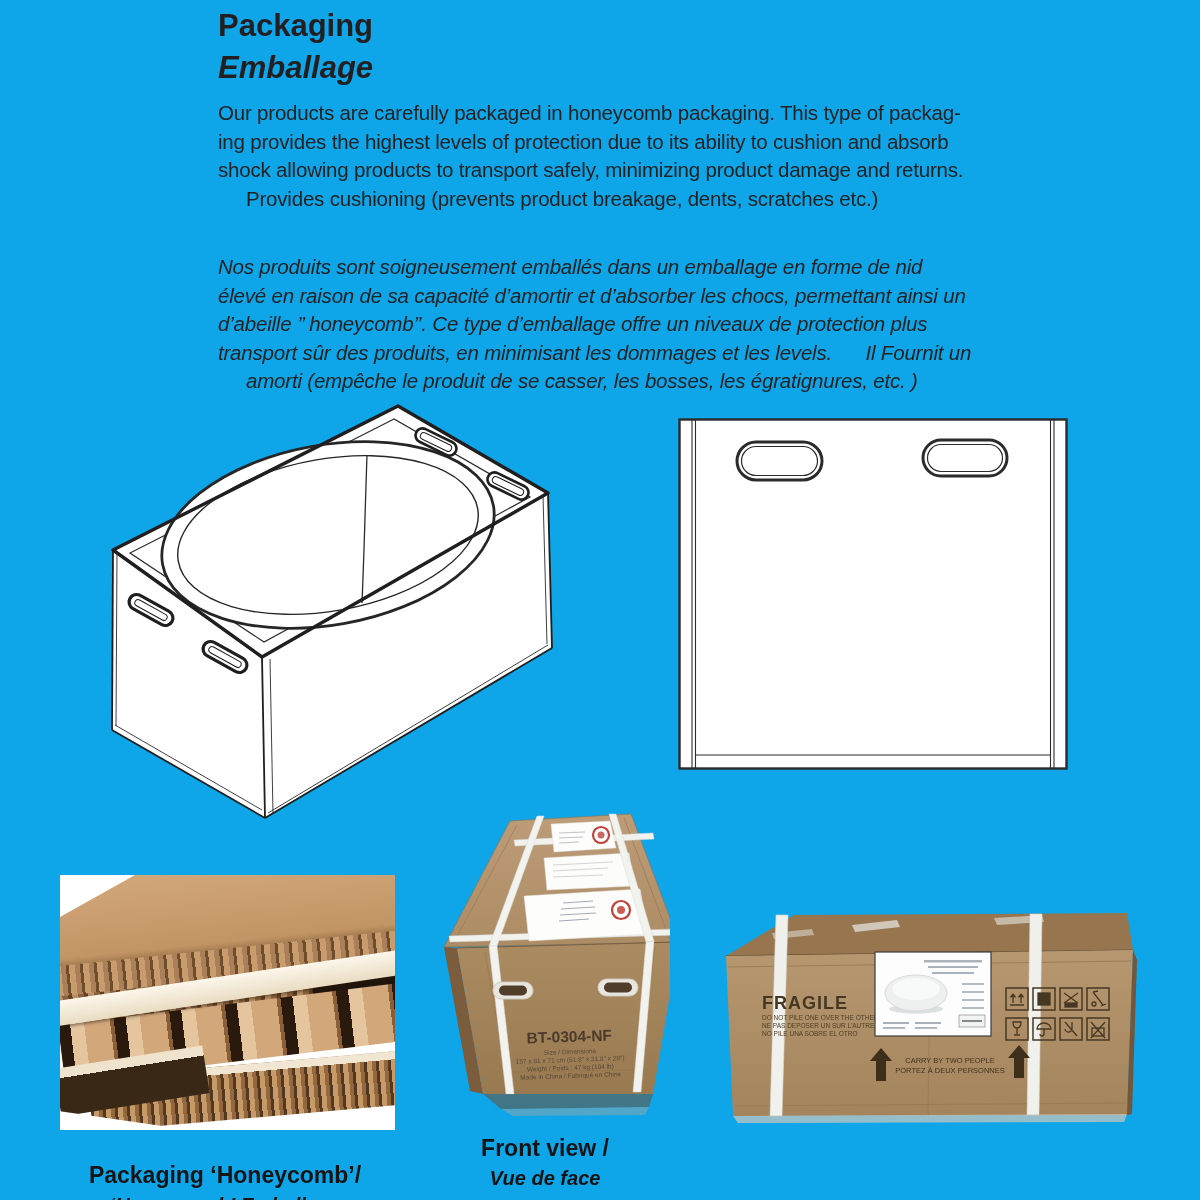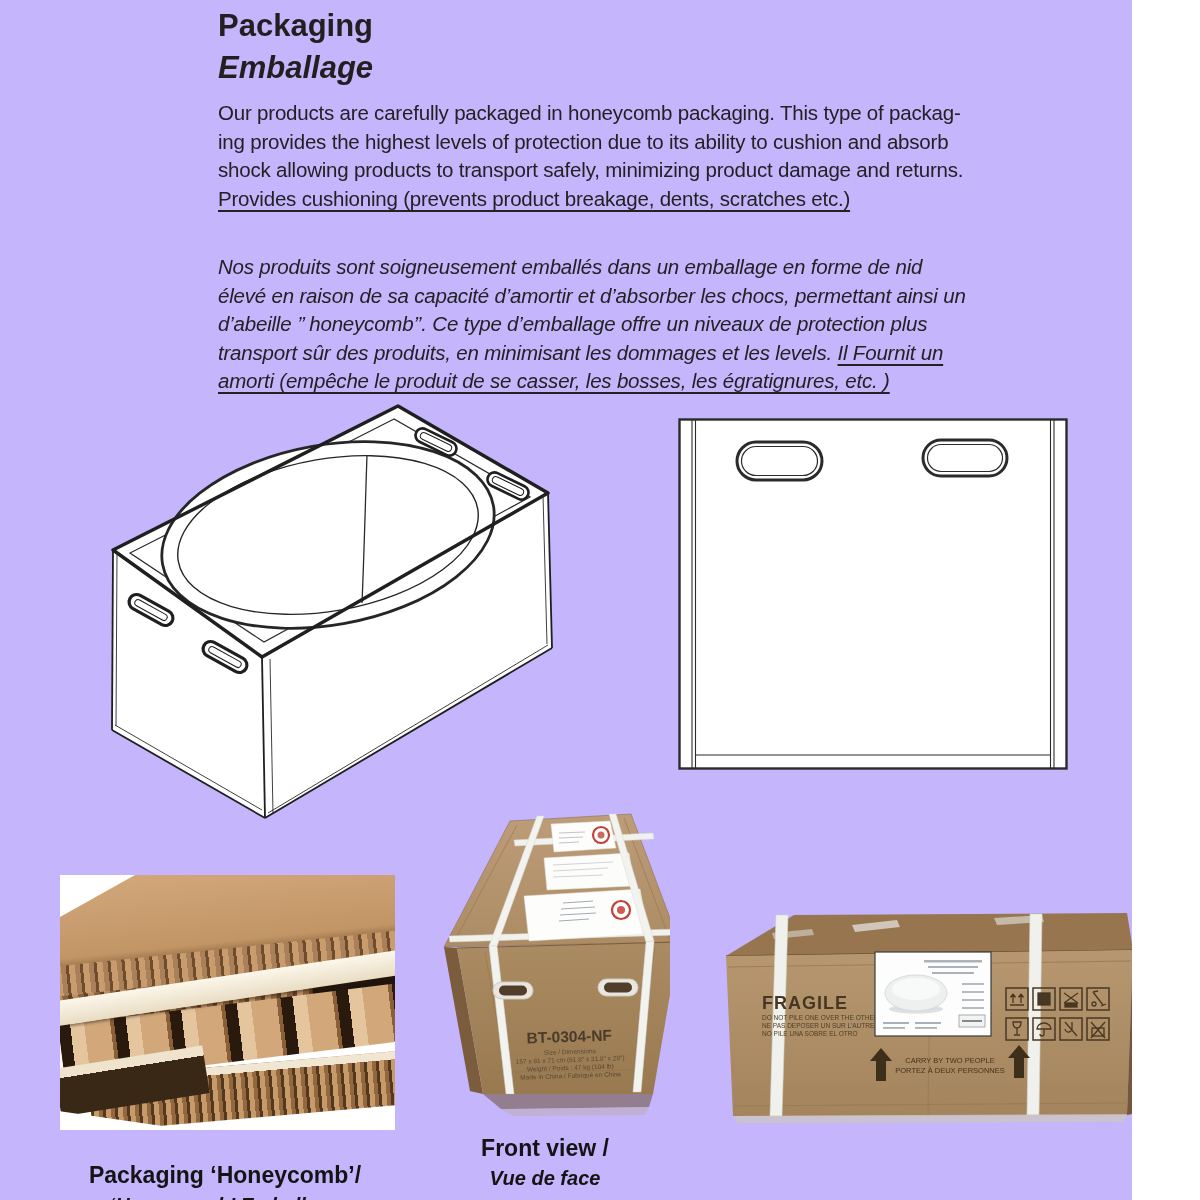--- a/index.html
+++ b/index.html
@@ -1,27 +1,27 @@
 <!DOCTYPE html>
 <html><head>
 <meta charset="utf-8">
 <style>
   html,body{margin:0;padding:0;background:#fff;}
-  #canvas{position:relative;width:1096px;height:1200px;background:#c4b5fd;overflow:hidden;
-          font-family:"Liberation Sans",sans-serif;color:#1d1d1b;padding-left:36px;}
+  #canvas{position:relative;width:1200px;height:1200px;background:#0ea5e9;overflow:hidden;
+          font-family:"Liberation Sans",sans-serif;color:#1d1d1b;}
   .abs{position:absolute;}
   
   #title-block{left:218px;top:5px;}
   .title-line{font-size:31px;font-weight:bold;line-height:42px;color:#231f20;}
   .title-fr{font-style:italic;}
   
   #para-en{left:218px;top:99px;width:810px;}
   #para-fr{left:218px;top:253px;width:820px;font-style:italic;}
   .pline{font-size:20.5px;line-height:28.6px;letter-spacing:-0.2px;color:#222;}
-  .u{text-decoration:underline;text-underline-offset:4px;text-decoration-thickness:1.5px;}
+  .u{text-underline-offset:4px;text-decoration-thickness:1.5px;margin-left:28px;}
   
   #iso-drawing{left:88px;top:393px;}
   #front-drawing{left:678px;top:418px;}
   
   #honeycomb-photo{left:60px;top:875px;width:335px;height:255px;overflow:hidden;background:#fff;}
   #honeycomb-photo>div{position:absolute;}
   .hc-dark{left:200px;top:50px;width:140px;height:95px;background:#20150c;transform:skewY(-6deg);}
   .hc-board-top{left:-14px;top:4px;width:375px;height:88px;transform:rotate(-6deg);transform-origin:left top;
     background:linear-gradient(180deg,#d2a87b 0%,#c29566 92%,#a87f52 100%);}
   .hc-stripes1{left:-10px;top:76px;width:385px;height:46px;transform:rotate(-6deg);transform-origin:left top;

